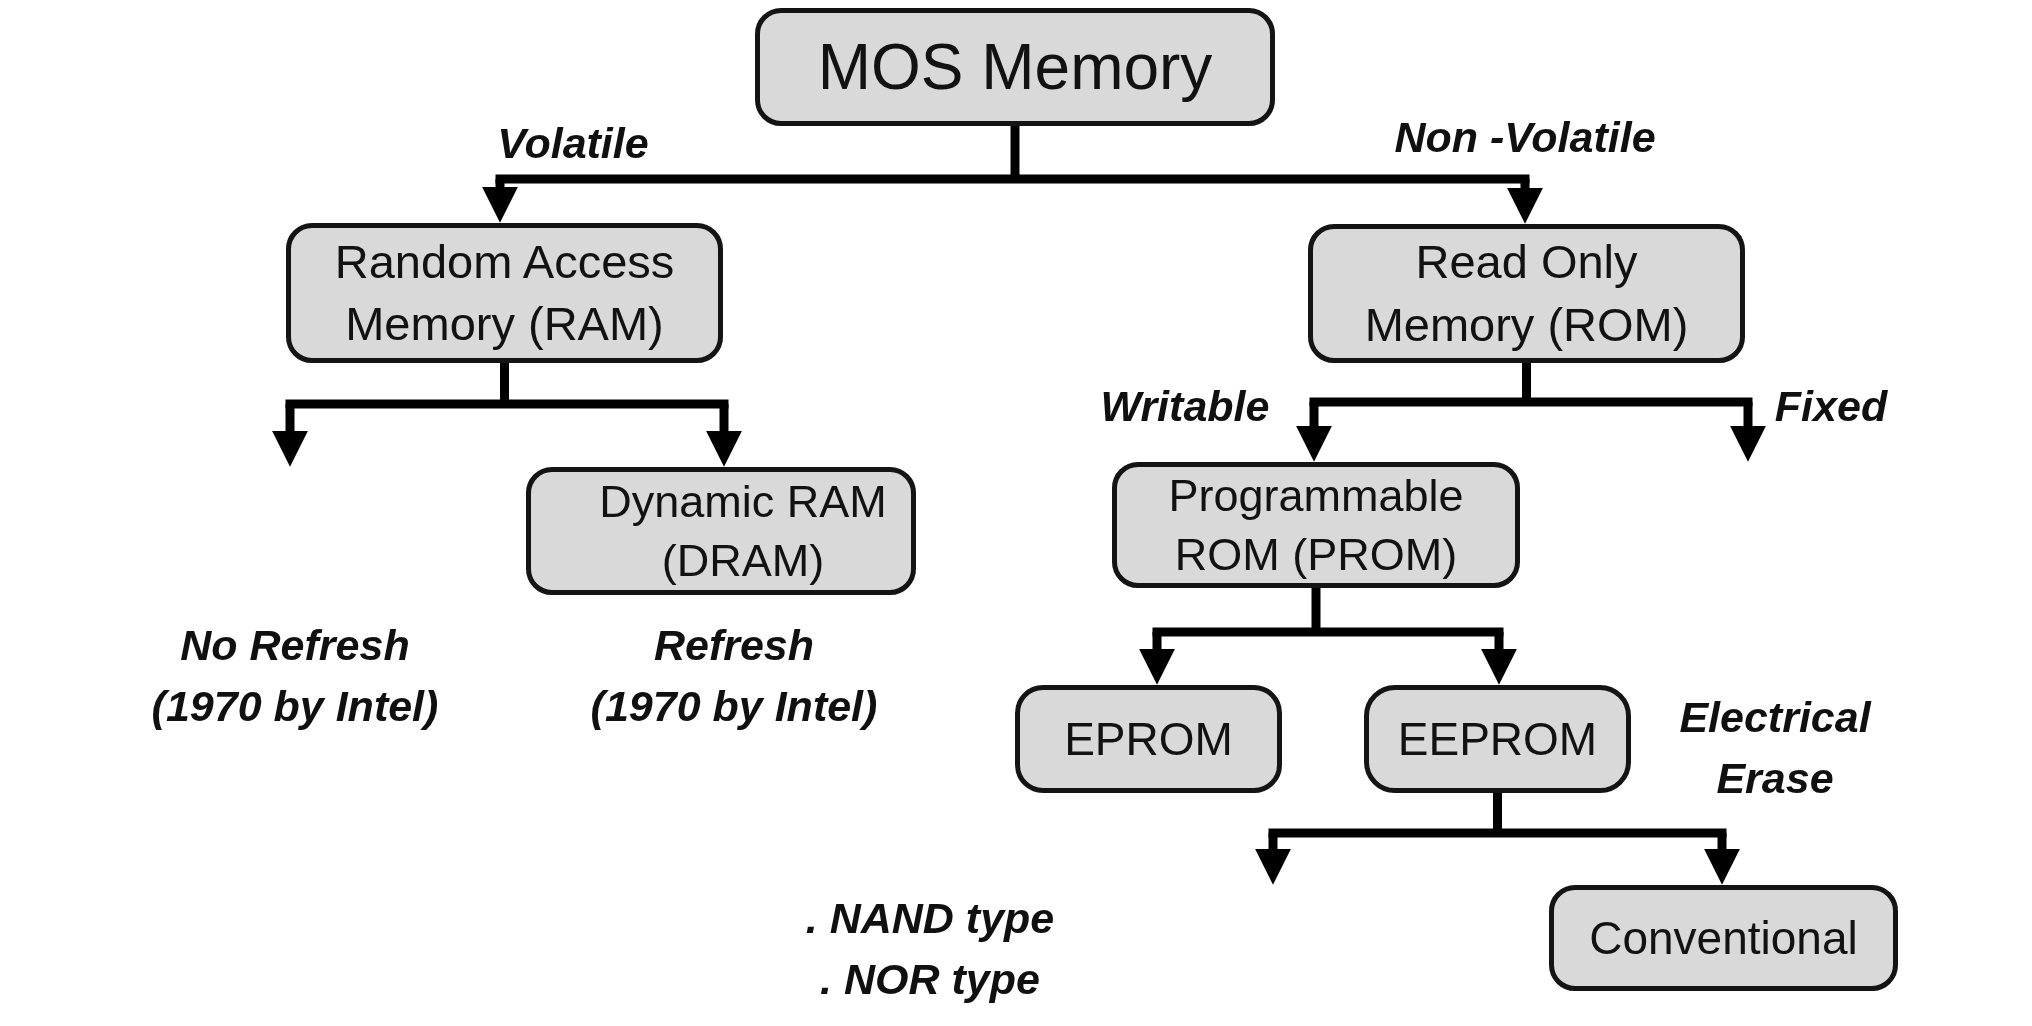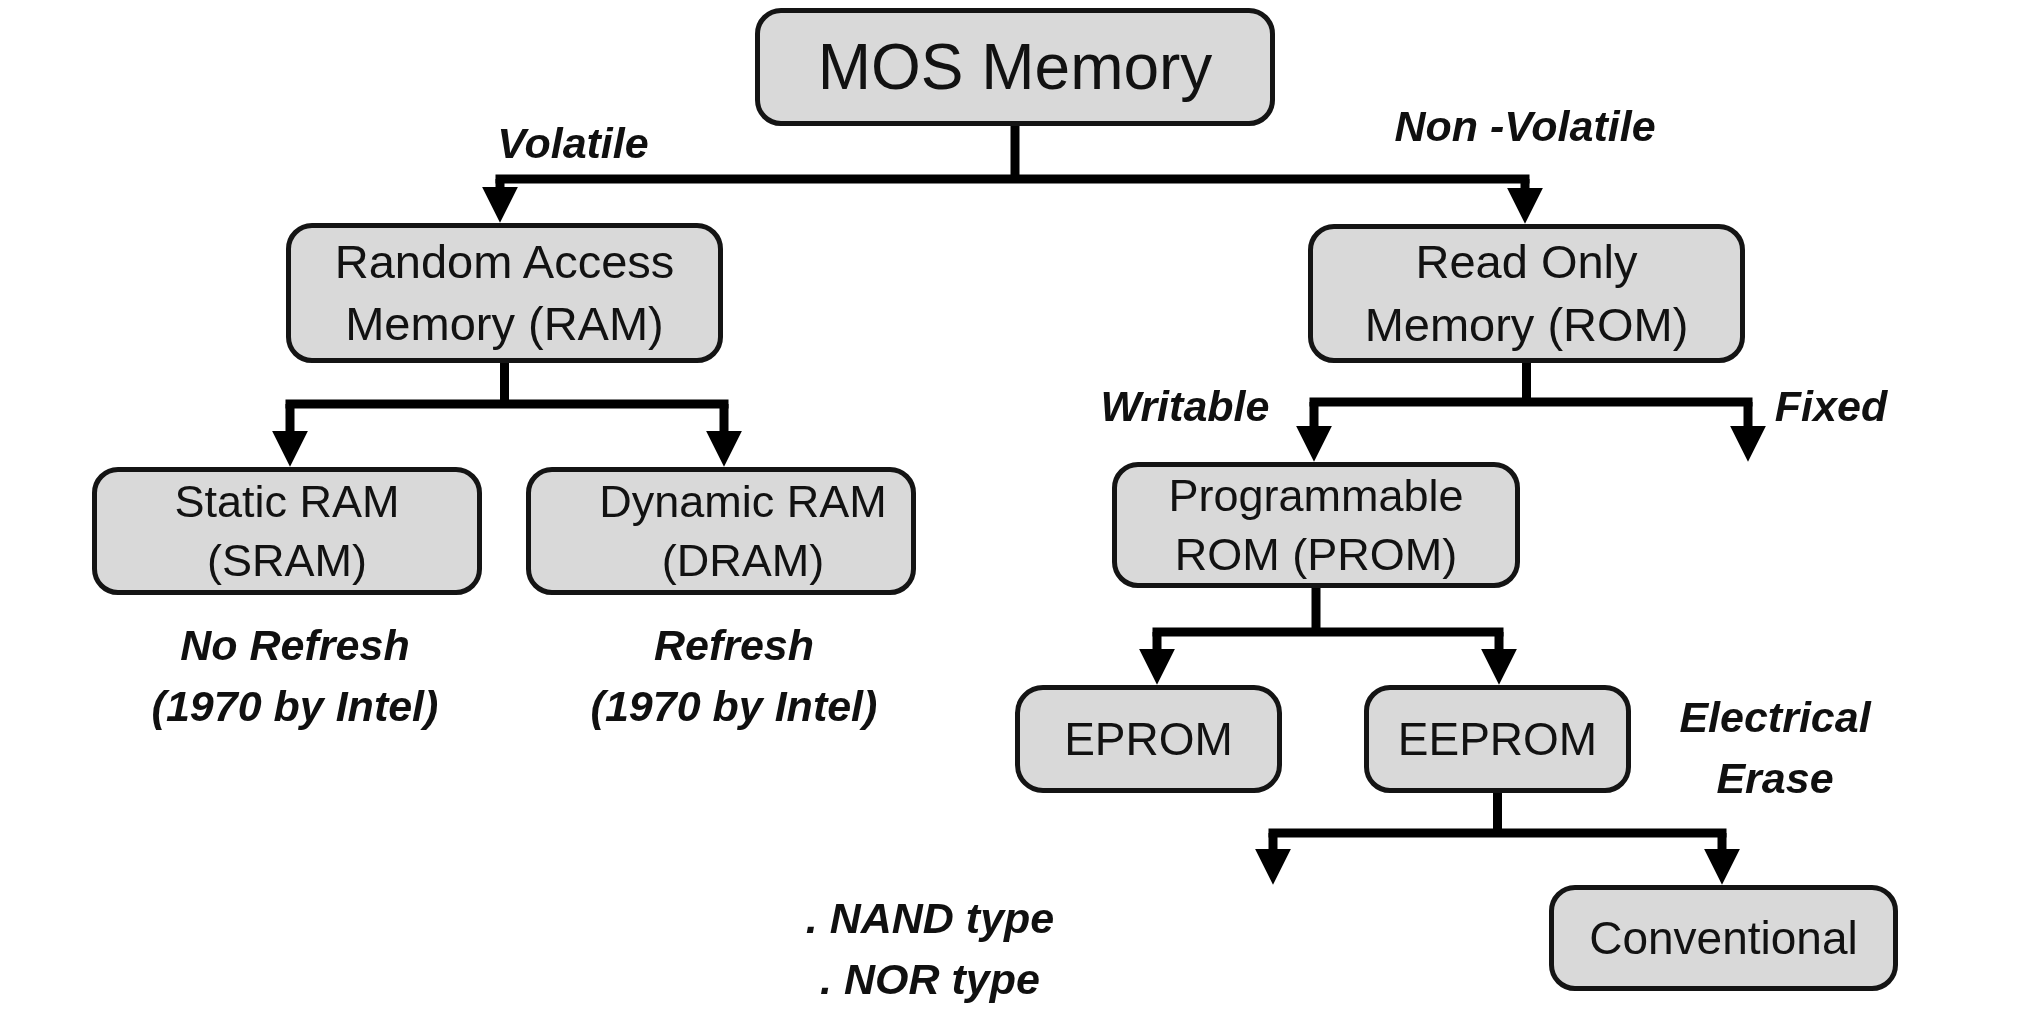--- a/index.html
+++ b/index.html
@@ -77,40 +77,38 @@
   </svg>
 
   <div class="node root" style="left:755px;top:8px;width:520px;height:118px;">MOS Memory</div>
 
   <div class="node lvl2" style="left:286px;top:223px;width:437px;height:140px;">Random Access
 Memory (RAM)</div>
 
   <div class="node lvl2" style="left:1308px;top:224px;width:437px;height:139px;">Read Only
 Memory (ROM)</div>
 
-  <div class="node lvl3" style="left:92px;top:467px;width:390px;height:128px;">Static RAM
-(SRAM)</div>
 
   <div class="node lvl3" style="left:526px;top:467px;width:390px;height:128px;padding-left:44px;">Dynamic RAM
 (DRAM)</div>
 
   <div class="node lvl3" style="left:1112px;top:462px;width:408px;height:126px;">Programmable
 ROM (PROM)</div>
 
 
   <div class="node small" style="left:1015px;top:685px;width:267px;height:108px;border-radius:28px;">EPROM</div>
 
-  <div class="node small" style="left:1364px;top:685px;width:267px;height:108px;">EEPROM</div>
+  <div class="node small" style="left:1364px;top:685px;width:267px;height:108px;border-radius:31px;">EEPROM</div>
 
 
   <div class="node small" style="left:1549px;top:885px;width:349px;height:106px;">Conventional</div>
 
   <div class="note" style="left:573px;top:144px;">Volatile</div>
 
-  <div class="note" style="left:1525px;top:127px;">Non -Volatile</div>
+  <div class="note" style="left:1525px;top:138px;">Non -Volatile</div>
 
   <div class="note" style="left:1185px;top:407px;">Writable</div>
 
   <div class="note" style="left:1831px;top:407px;">Fixed</div>
 
   <div class="note" style="left:295px;top:676px;">No Refresh
 (1970 by Intel)</div>
 
   <div class="note" style="left:734px;top:676px;">Refresh
 (1970 by Intel)</div>

